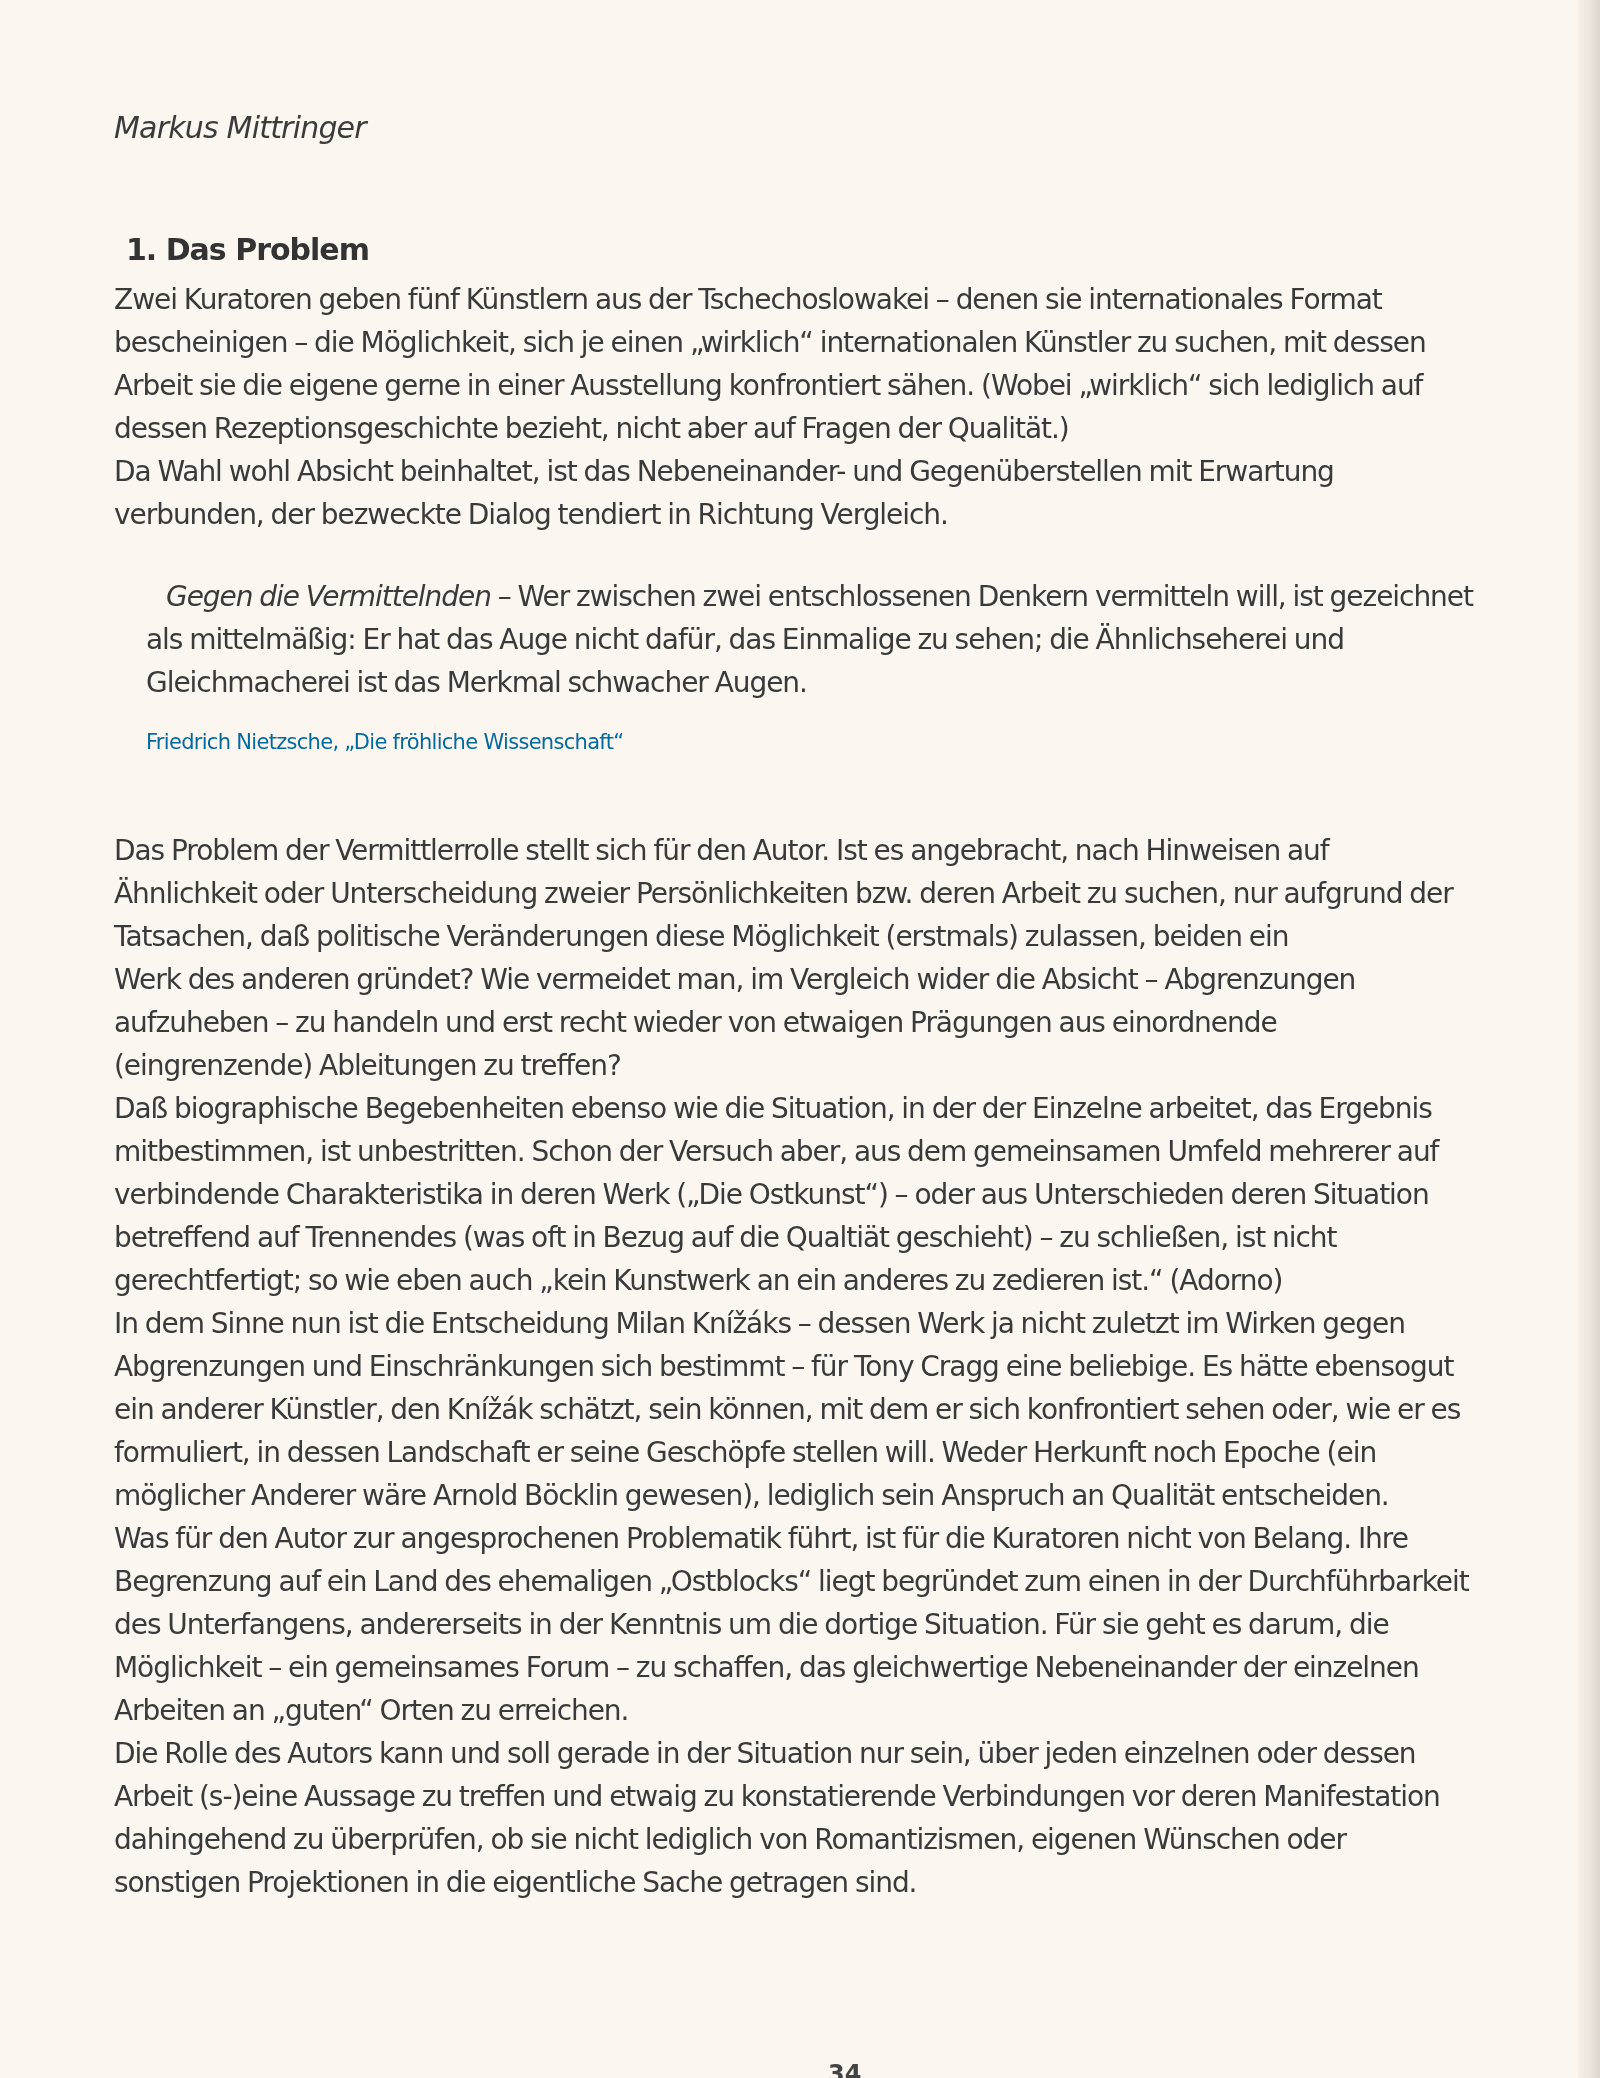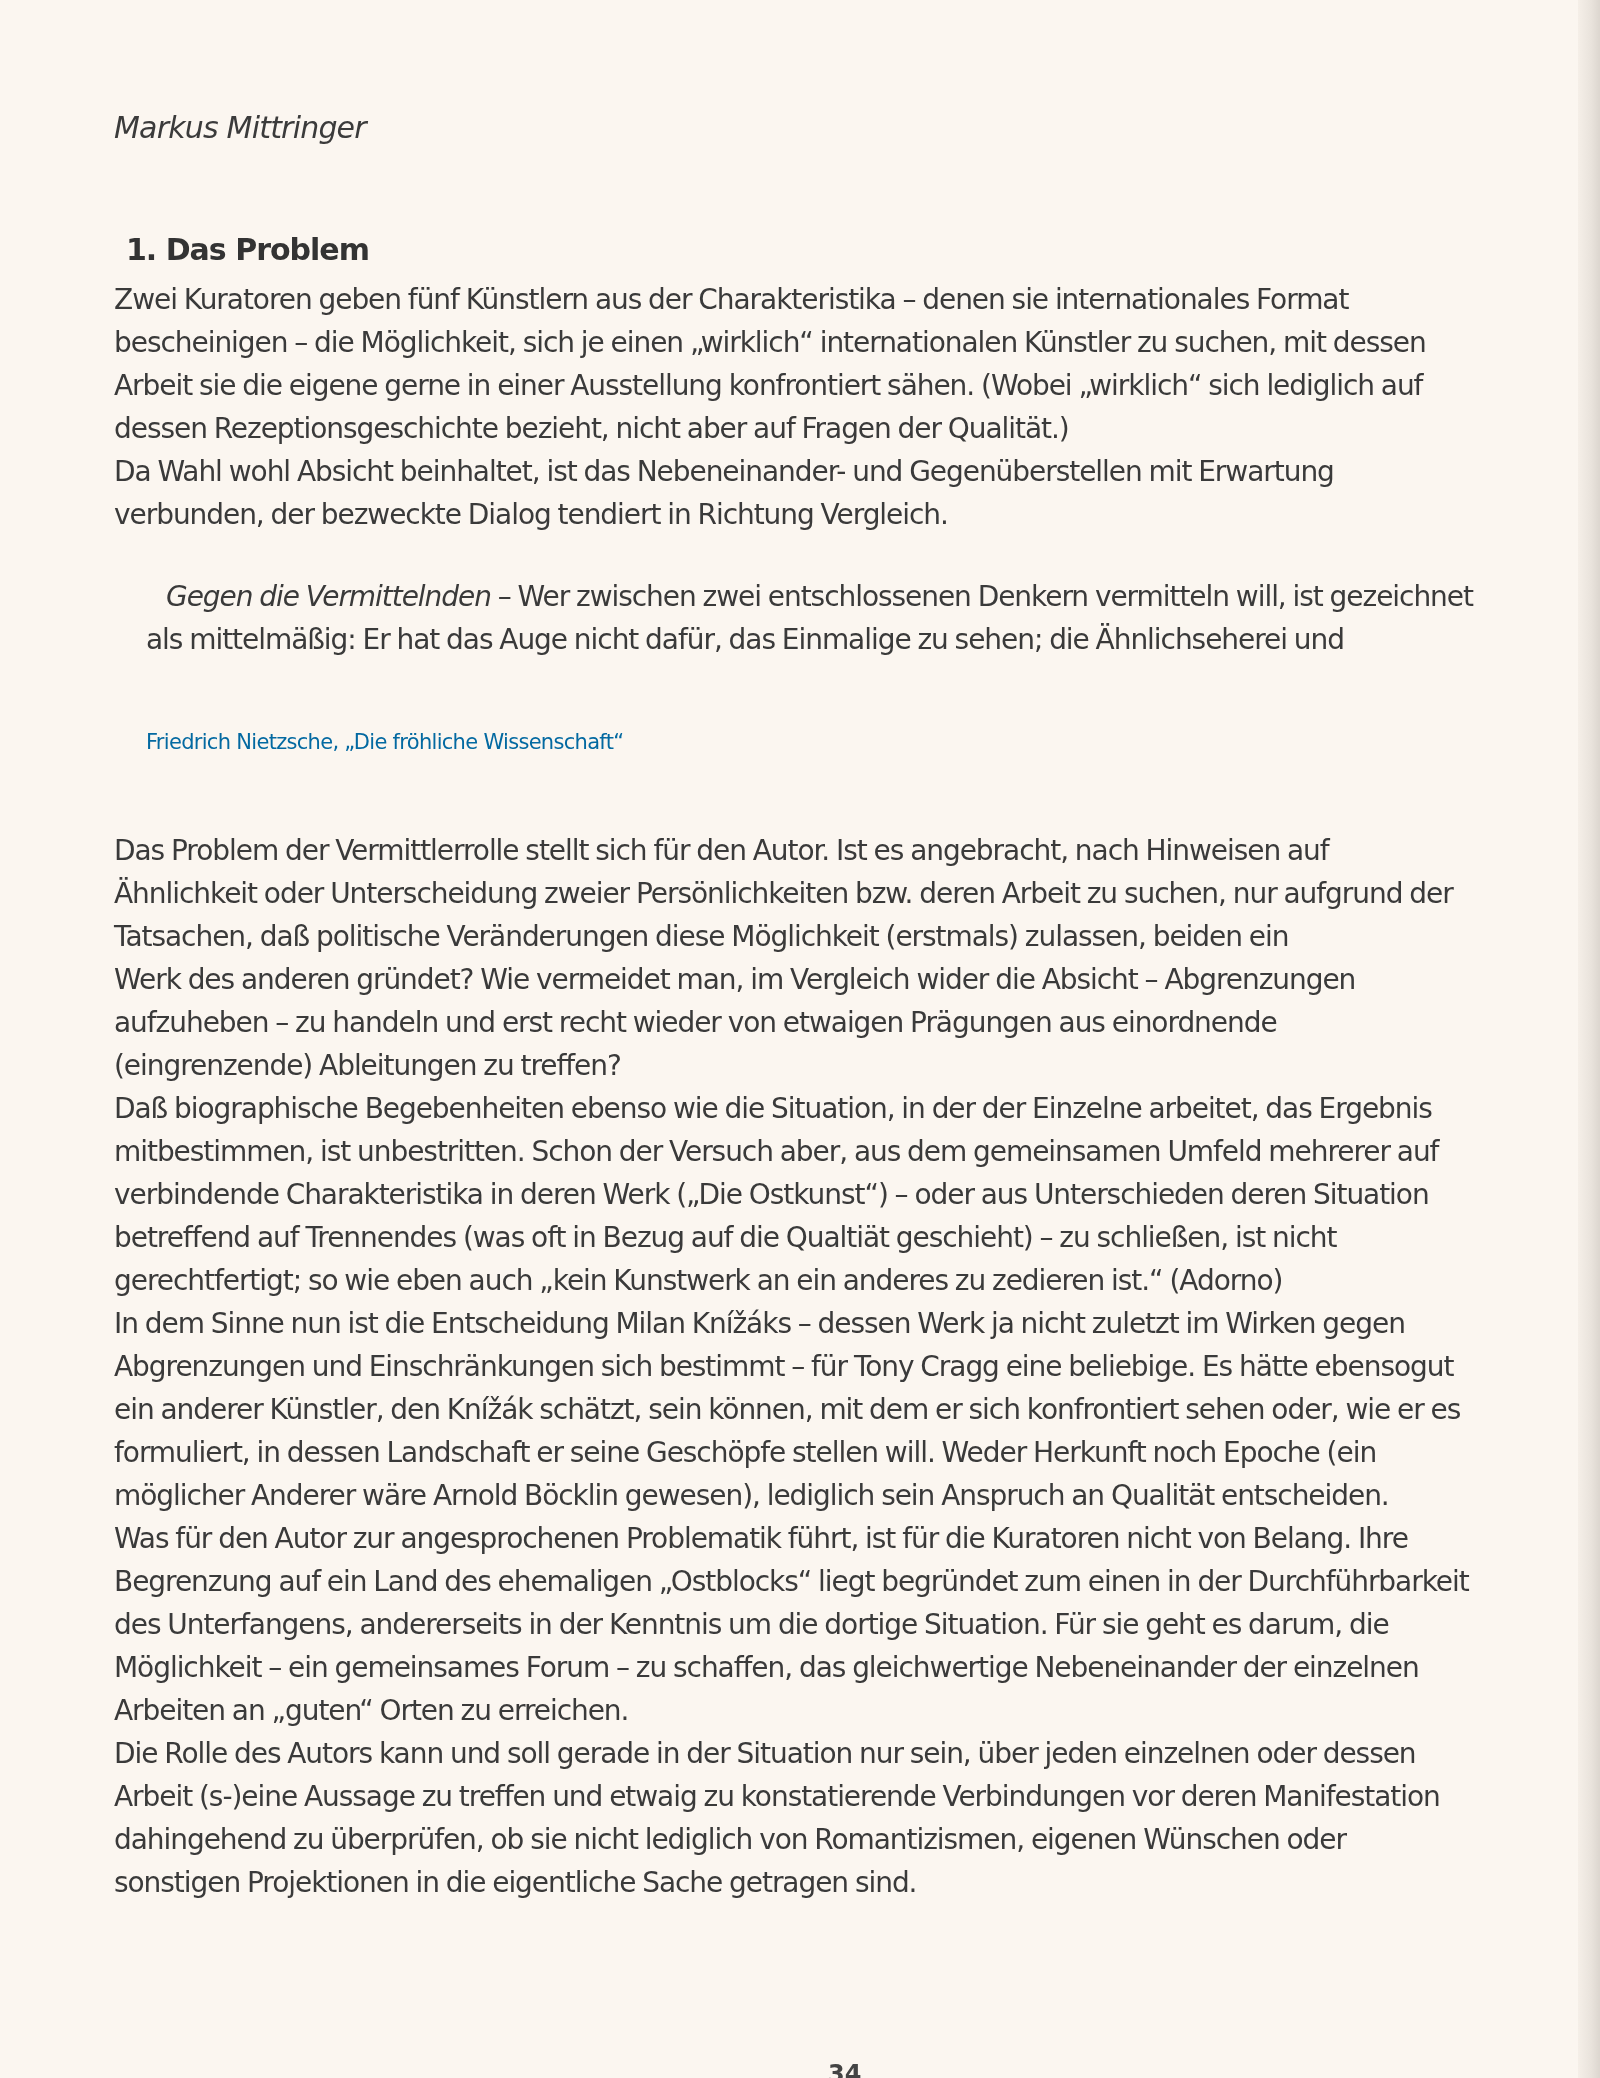--- a/index.html
+++ b/index.html
@@ -52,31 +52,32 @@
 </head>
 <body>
 
 <div class="page-edge"></div>
 
 <div class="author">Markus Mittringer</div>
 
 <div class="section-title">1. Das Problem</div>
 
 <div class="para p1">
-  <span class="line">Zwei Kuratoren geben fünf Künstlern aus der Charakteristika – denen sie internationales Format</span>
+  <span class="line">Zwei Kuratoren geben fünf Künstlern aus der Tschechoslowakei – denen sie internationales Format</span>
   <span class="line">bescheinigen – die Möglichkeit, sich je einen „wirklich“ internationalen Künstler zu suchen, mit dessen</span>
   <span class="line">Arbeit sie die eigene gerne in einer Ausstellung konfrontiert sähen. (Wobei „wirklich“ sich lediglich auf</span>
   <span class="line">dessen Rezeptionsgeschichte bezieht, nicht aber auf Fragen der Qualität.)</span>
   <span class="line">Da Wahl wohl Absicht beinhaltet, ist das Nebeneinander- und Gegenüberstellen mit Erwartung</span>
   <span class="line">verbunden, der bezweckte Dialog tendiert in Richtung Vergleich.</span>
 </div>
 
 <div class="quote">
   <span class="line"><span class="quote-title">Gegen die Vermittelnden</span><span> – Wer zwischen zwei entschlossenen Denkern vermitteln will, ist gezeichnet</span></span>
   <span class="line">als mittelmäßig: Er hat das Auge nicht dafür, das Einmalige zu sehen; die Ähnlichseherei und</span>
+  <span class="line">Gleichmacherei ist das Merkmal schwacher Augen.</span>
 </div>
 
 <div class="quote-source">Friedrich Nietzsche, „Die fröhliche Wissenschaft“</div>
 
 <div class="para p2">
   <span class="line">Das Problem der Vermittlerrolle stellt sich für den Autor. Ist es angebracht, nach Hinweisen auf</span>
   <span class="line">Ähnlichkeit oder Unterscheidung zweier Persönlichkeiten bzw. deren Arbeit zu suchen, nur aufgrund der</span>
   <span class="line">Tatsachen, daß politische Veränderungen diese Möglichkeit (erstmals) zulassen, beiden ein</span>
   <span class="line">Werk des anderen gründet? Wie vermeidet man, im Vergleich wider die Absicht – Abgrenzungen</span>
   <span class="line">aufzuheben – zu handeln und erst recht wieder von etwaigen Prägungen aus einordnende</span>

